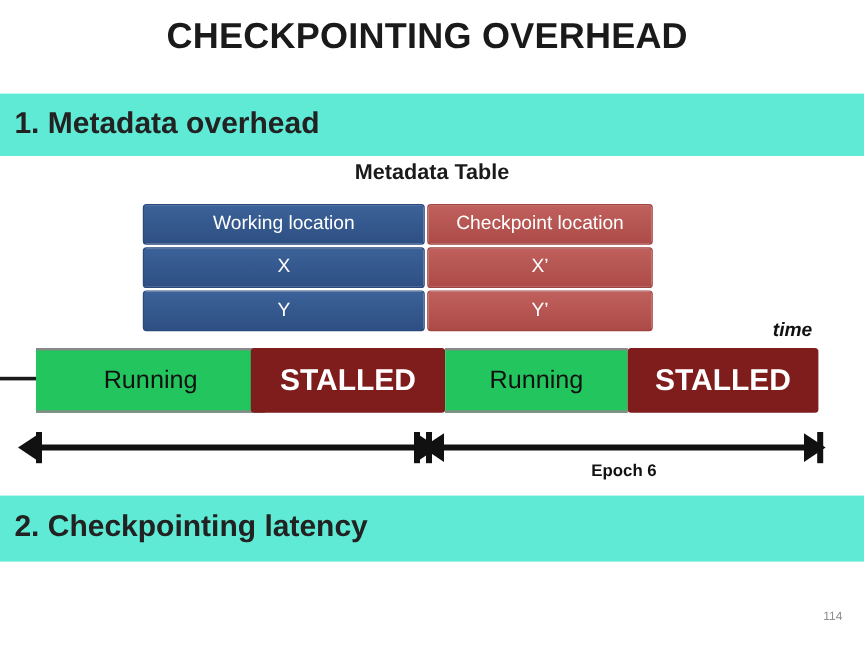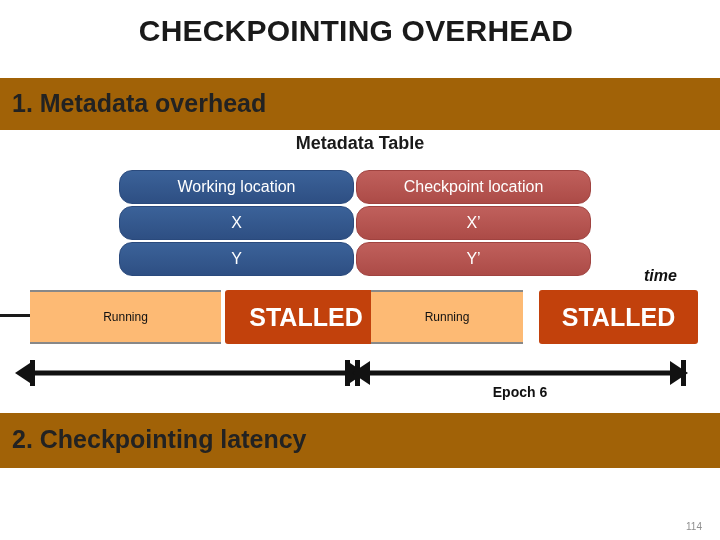--- a/index.html
+++ b/index.html
@@ -26,21 +26,21 @@
     font-weight: bold;
     color: #1a1a1a;
     letter-spacing: 0.2px;
   }
 
   
   .band {
     position: absolute;
     left: 0;
     width: 720px;
-    background: #a16207;
+    background: #5eead4;
   }
   .band-1 { top: 78px; height: 52px; }
   .band-2 { top: 413px; height: 55px; }
 
   .band-text {
     position: absolute;
     left: 12px;
     font-size: 25px;
     font-weight: bold;
     color: #222222;
@@ -71,31 +71,31 @@
     height: 34px;
     margin-bottom: 2px;
   }
   .meta-cell {
     box-sizing: border-box;
     display: flex;
     align-items: center;
     justify-content: center;
     color: #ffffff;
     font-size: 16px;
-    border-radius: 13px;
+    border-radius: 3px;
   }
   .cell-left {
     width: 235px;
     background: #2f5597;
     background: linear-gradient(180deg,#3b6299 0%, #2e4f83 100%);
     border: 1px solid #2a4a7d;
     margin-right: 2px;
   }
   .cell-right {
-    width: 235px;
+    width: 188px;
     background: #b85450;
     background: linear-gradient(180deg,#c0605c 0%, #ac4b47 100%);
     border: 1px solid #a04340;
   }
   .meta-row.header .meta-cell { font-size: 16px; }
   .meta-row.data .meta-cell { font-size: 16px; }
 
   
   .timeline {
     position: absolute;
@@ -107,33 +107,32 @@
   .seg {
     position: absolute;
     box-sizing: border-box;
     display: flex;
     align-items: center;
     justify-content: center;
     height: 54px;
     top: 0;
   }
   .seg-running {
-    background: #fdba74;
+    background: #22c55e;
     color: #111111;
-    font-size: 12px;
+    font-size: 21px;
     border-top: 2px solid #888888;
     border-bottom: 2px solid #888888;
   }
   .seg-stalled {
-    background: #c2410c;
+    background: #7f1d1d;
     color: #ffffff;
     font-size: 25px;
     font-weight: bold;
     border-radius: 3px;
-    margin-left: 16px;
   }
   .seg-r0 { left: 30px;  width: 191px; }
   .seg-s0 { left: 209px; width: 162px; }
   .seg-r1 { left: 371px; width: 152px; }
   .seg-s1 { left: 523px; width: 159px; }
 
   .tl-baseline {
     position: absolute;
     left: 0;
     top: 24px;
@@ -168,21 +167,21 @@
     color: #111111;
     text-align: center;
   }
   .epoch-label-0 { left: 110px; width: 145px; }
   .epoch-label-1 { left: 440px; width: 160px; }
 
   
   .page-num {
     position: absolute;
     right: 18px;
-    bottom: 8px;
+    bottom: 20px;
     font-size: 10px;
     color: #8f8f8f;
   }
 </style>
 </head>
 <body>
 
 <div class="slide-title">CHECKPOINTING OVERHEAD</div>
 
 <div class="band band-1">

